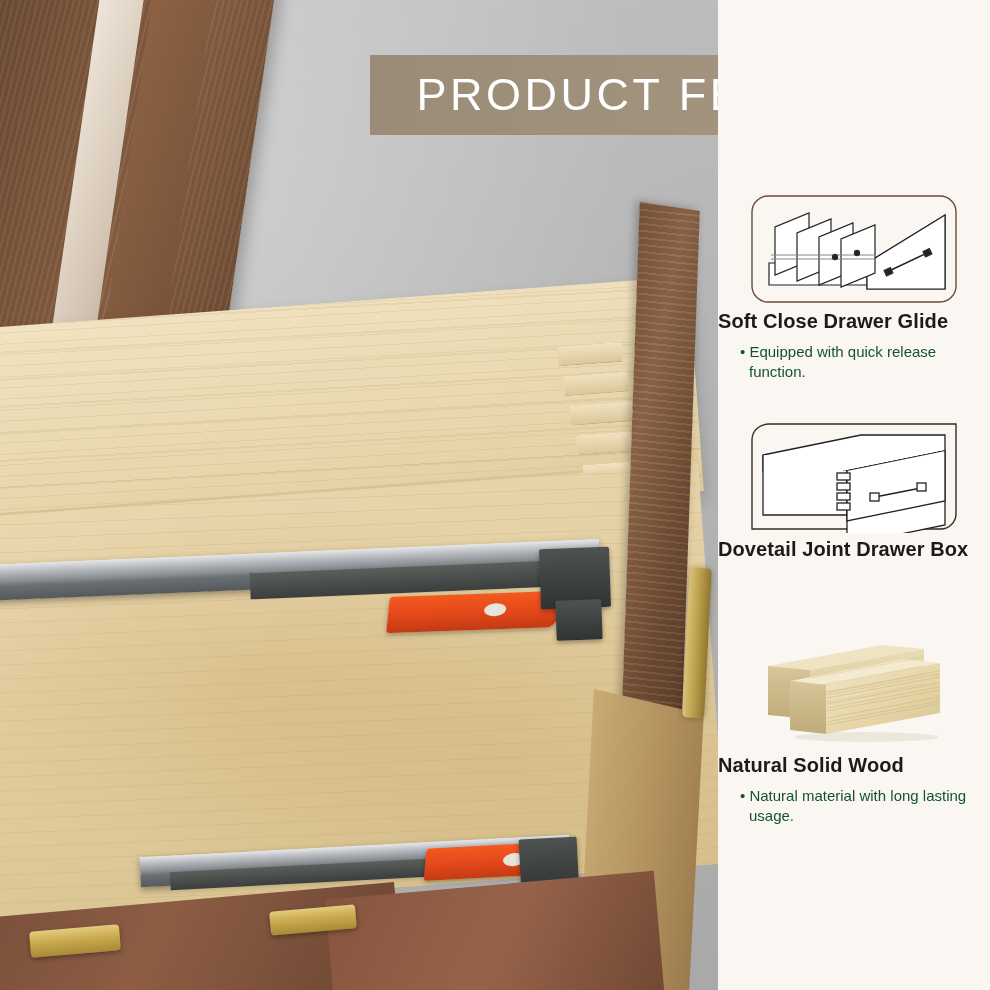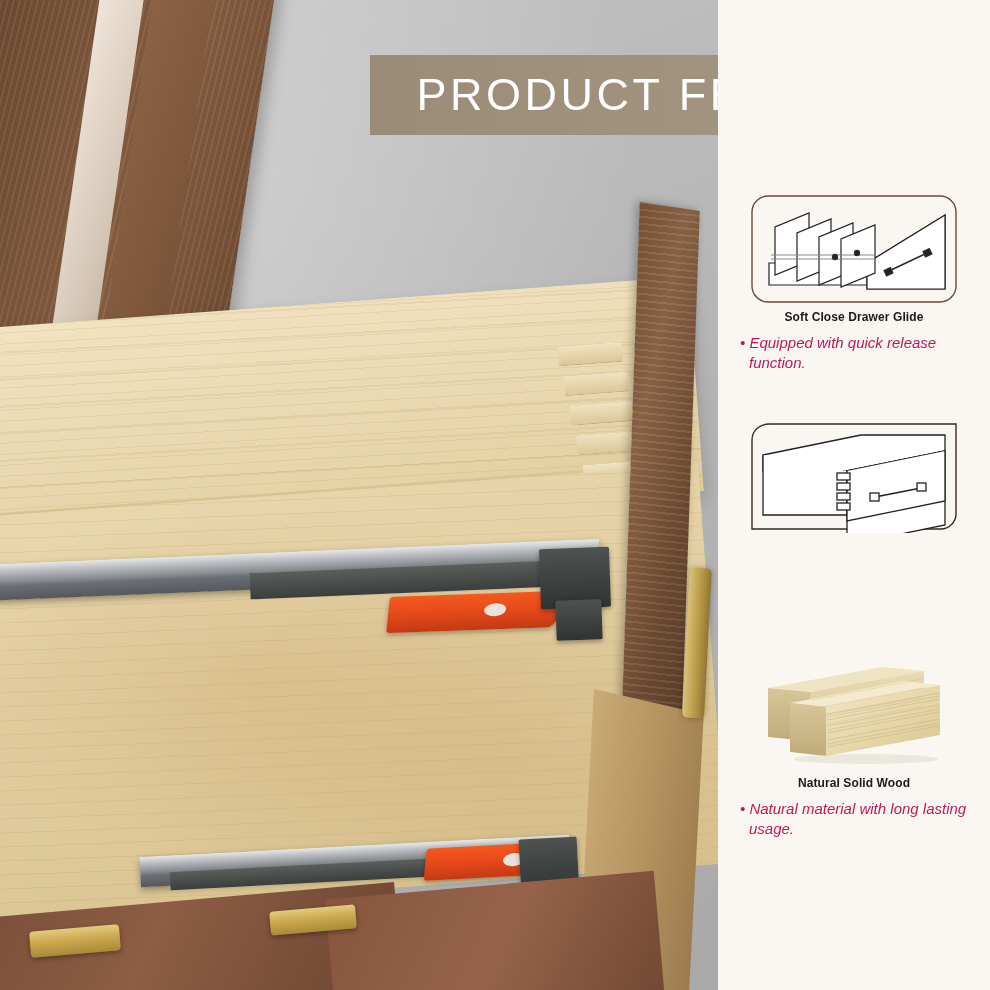--- a/index.html
+++ b/index.html
@@ -185,27 +185,27 @@
   .sidebar{
     position:absolute; left:718px; top:0; width:272px; height:990px;
     background:#faf7f2;
   }
   .feature{ position:absolute; left:0; width:272px; }
   .feature-icon-wrap{
     display:flex; justify-content:center; align-items:center;
     height:118px;
   }
   .feature-title{
-    font-size:12px; font-weight:bold; color:#1b1b1b;
-    text-align:center; margin-top:2px; letter-spacing:.1px;
+    font-size:20px; font-weight:bold; color:#1b1b1b;
+    text-align:left; margin-top:2px; letter-spacing:.1px;
   }
   .feature-body{
-    font-size:15px; color:#be185d; line-height:1.32;
+    font-size:15px; color:#14532d; line-height:1.32;
     margin:9px 18px 0 22px;
-    text-indent:-9px; padding-left:9px;font-style:italic;
+    text-indent:-9px; padding-left:9px;
   }
   .wood-block-img{ width:200px; height:110px; }
 </style>
 </head>
 <body>
 
 <div id="stage">
 
   <div class="photo-pane">
     <div class="wall-shadow"></div>
@@ -315,23 +315,24 @@
           <rect x="88" y="52" width="13" height="7" fill="#fff" stroke="#222"></rect>
           <rect x="88" y="62" width="13" height="7" fill="#fff" stroke="#222"></rect>
           <rect x="88" y="72" width="13" height="7" fill="#fff" stroke="#222"></rect>
           <rect x="88" y="82" width="13" height="7" fill="#fff" stroke="#222"></rect>
 
           <path d="M126 76 L172 67" stroke="#222" stroke-width="1.6"></path>
           <rect x="121" y="72" width="9" height="8" fill="#fff" stroke="#222"></rect>
           <rect x="168" y="62" width="9" height="8" fill="#fff" stroke="#222"></rect>
         </svg>
       </div>
-    </div>
-
-    <div class="feature" style="top:646px;">
+      <div class="feature-title">Dovetail Joint Drawer Box</div>
+    </div>
+
+    <div class="feature" style="top:624px;">
       <div class="feature-icon-wrap" style="height:128px;">
         <svg class="wood-block-img" viewBox="0 0 200 110">
           <defs>
             <linearGradient id="wfA" x1="0" y1="0" x2="0" y2="1">
               <stop offset="0%" stop-color="#e8dbb4"></stop>
                 <stop offset="100%" stop-color="#d6c392"></stop>
             </linearGradient>
             <linearGradient id="wfB" x1="0" y1="0" x2="1" y2="1">
               <stop offset="0%" stop-color="#f1e6c6"></stop>
                 <stop offset="55%" stop-color="#e6d6a8"></stop>

